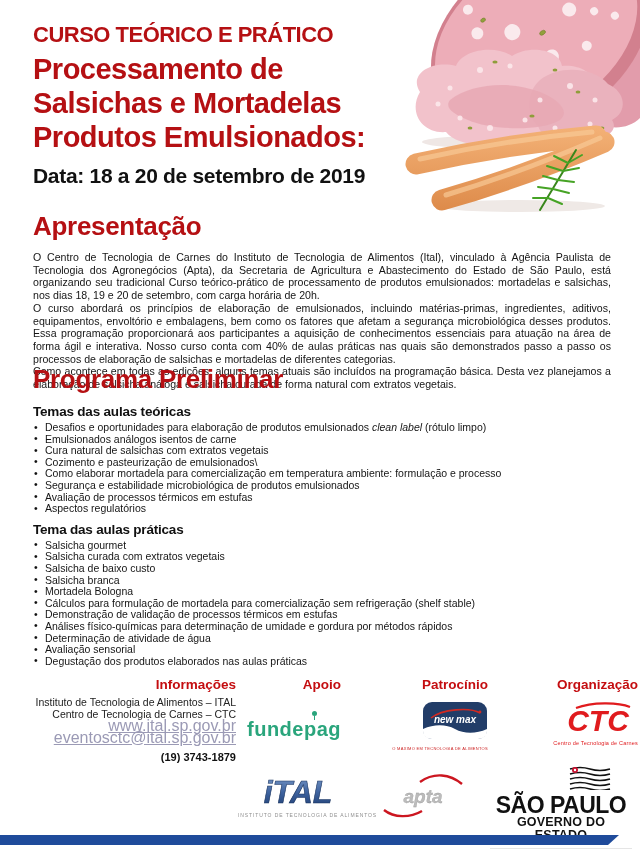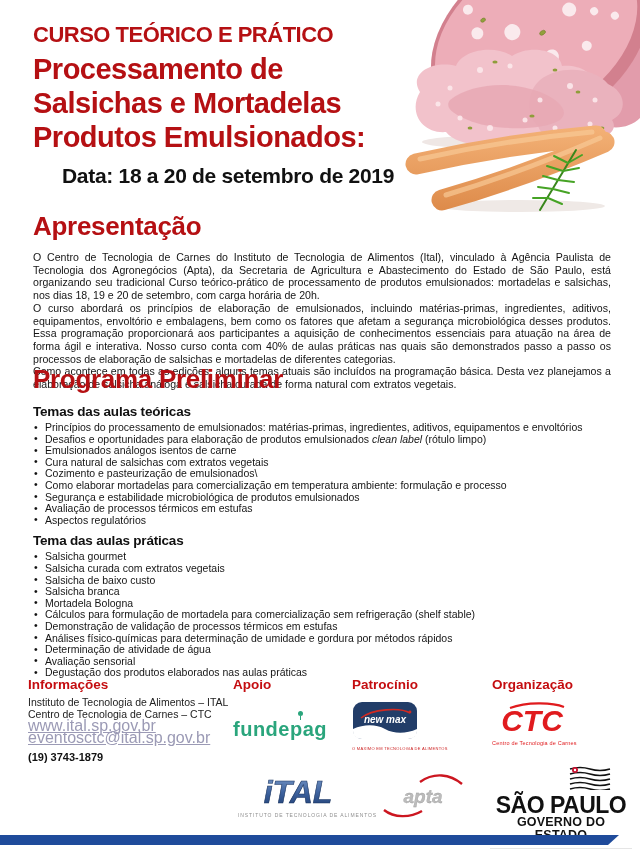--- a/index.html
+++ b/index.html
@@ -7,35 +7,35 @@
     position:relative; width:640px; height:853px; margin:0 auto;
     background:#ffffff; overflow:hidden;
     font-family:"Liberation Sans", sans-serif; color:#1a1a1a;
   }
   
   .hero { position:absolute; top:0; right:0; width:250px; height:215px; }
   .titleblock { position:absolute; left:33px; top:22px; width:380px; }
   .kicker { font-size:22px; font-weight:bold; color:#b51013; letter-spacing:-0.5px; }
   .bigline { font-size:29px; font-weight:bold; color:#b51013; line-height:34px; letter-spacing:-0.5px; }
   .bigline.first { margin-top:4px; }
-  .dateline { font-size:21px; font-weight:bold; color:#111; margin-top:10px; letter-spacing:-0.3px;margin-left:29px; }
+  .dateline { font-size:21px; font-weight:bold; color:#111; margin-top:10px; letter-spacing:-0.3px; }
 
   
   .sec-apresentacao { position:absolute; left:33px; top:211px; width:578px; }
   .sec-programa    { position:absolute; left:33px; top:364px; width:578px; }
   h2.red { margin:0 0 9px 0; font-size:26px; font-weight:bold; color:#b51013; letter-spacing:-0.3px; }
   .body-p { margin:0; font-size:10.6px; line-height:12.7px; text-align:justify; color:#151515; }
   h3.sub { margin:7px 0 3px 0; font-size:13.5px; font-weight:bold; color:#111; letter-spacing:-0.2px; }
   ul.blist { margin:0; padding:0; list-style:none; }
   ul.blist li { position:relative; padding-left:12px; font-size:10.5px; line-height:11.6px; color:#151515; }
   ul.blist li::before { content:"\2022"; position:absolute; left:1px; top:-0.5px; color:#111; }
   ul.blist em { font-style:italic; }
 
   
-  .fcol { position:absolute; text-align:left; }
+  .fcol { position:absolute; text-align:right; }
   .fcol h4 { margin:0 0 4px 0; font-size:13.5px; font-weight:bold; color:#c40d10; }
   .col-info { left:28px;  top:677px; width:208px; }
   .col-apoio{ left:233px; top:677px; width:108px; }
   .col-patro{ left:352px; top:677px; width:136px; }
   .col-org  { left:492px; top:677px; width:146px; }
   .info-line { font-size:10.5px; line-height:12px; color:#222; }
   .info-link { display:block; font-size:16px; line-height:11.5px; color:#9b9ab5; text-decoration:underline; }
   .info-phone { font-size:11px; font-weight:bold; color:#111; margin-top:8px; }
 
   
@@ -176,26 +176,25 @@
     <p class="body-p">O Centro de Tecnologia de Carnes do Instituto de Tecnologia de Alimentos (Ital), vinculado à Agência Paulista de Tecnologia dos Agronegócios (Apta), da Secretaria de Agricultura e Abastecimento do Estado de São Paulo, está organizando seu tradicional Curso teórico-prático de processamento de produtos emulsionados: mortadelas e salsichas, nos dias 18, 19 e 20 de setembro, com carga horária de 20h.</p>
     <p class="body-p">O curso abordará os princípios de elaboração de emulsionados, incluindo matérias-primas, ingredientes, aditivos, equipamentos, envoltório e embalagens, bem como os fatores que afetam a segurança microbiológica desses produtos. Essa programação proporcionará aos participantes a aquisição de conhecimentos essenciais para atuação na área de forma ágil e interativa. Nosso curso conta com 40% de aulas práticas nas quais são demonstrados passo a passo os processos de elaboração de salsichas e mortadelas de diferentes categorias.</p>
     <p class="body-p">Como acontece em todas as edições, alguns temas atuais são incluídos na programação básica. Desta vez planejamos a elaboração de salsicha análoga e salsicha curada de forma natural com extratos vegetais.</p>
   </div>
 
   <div class="sec-programa">
     <h2 class="red">Programa Preliminar</h2>
     <h3 class="sub">Temas das aulas teóricas</h3>
     <ul class="blist">
 
-    <li><span>Princípios do processamento de emulsionados: matérias-primas, ingredientes, aditivos, equipamentos e envoltórios</span></li>
         <li><span>Desafios e oportunidades para elaboração de produtos emulsionados <em>clean label</em> (rótulo limpo)</span></li>
         <li><span>Emulsionados análogos isentos de carne</span></li>
         <li><span>Cura natural de salsichas com extratos vegetais</span></li>
         <li><span>Cozimento e pasteurização de emulsionados\</span></li>
-        <li><span>Como elaborar mortadelas para comercialização em temperatura ambiente: formulação e processo</span></li>
+        <li><span>Como elaborar mortadela para comercialização em temperatura ambiente: formulação e processo</span></li>
         <li><span>Segurança e estabilidade microbiológica de produtos emulsionados</span></li>
         <li><span>Avaliação de processos térmicos em estufas</span></li>
         <li><span>Aspectos regulatórios</span></li>
       </ul>
     <h3 class="sub">Tema das aulas práticas</h3>
     <ul class="blist">
 
     <li><span>Salsicha gourmet</span></li>
         <li><span>Salsicha curada com extratos vegetais</span></li>
         <li><span>Salsicha de baixo custo</span></li>

